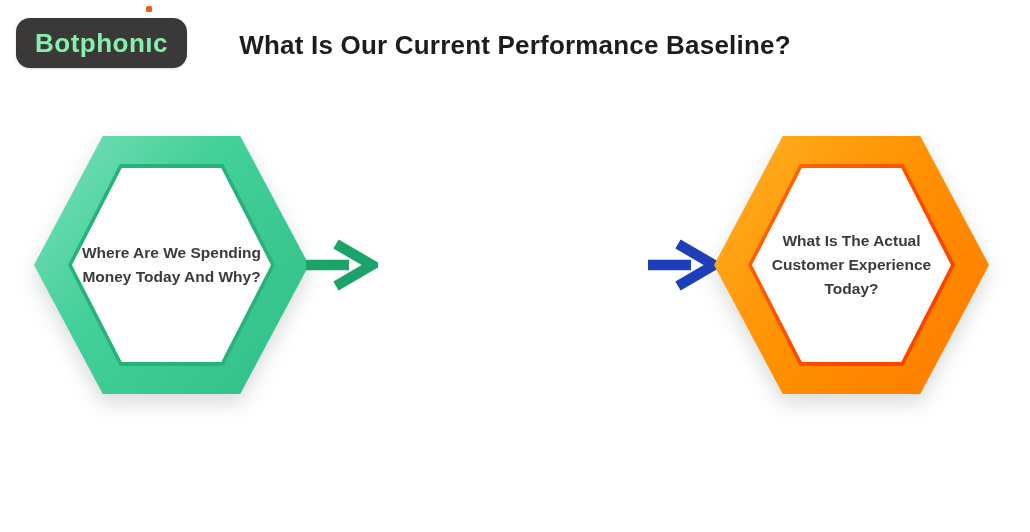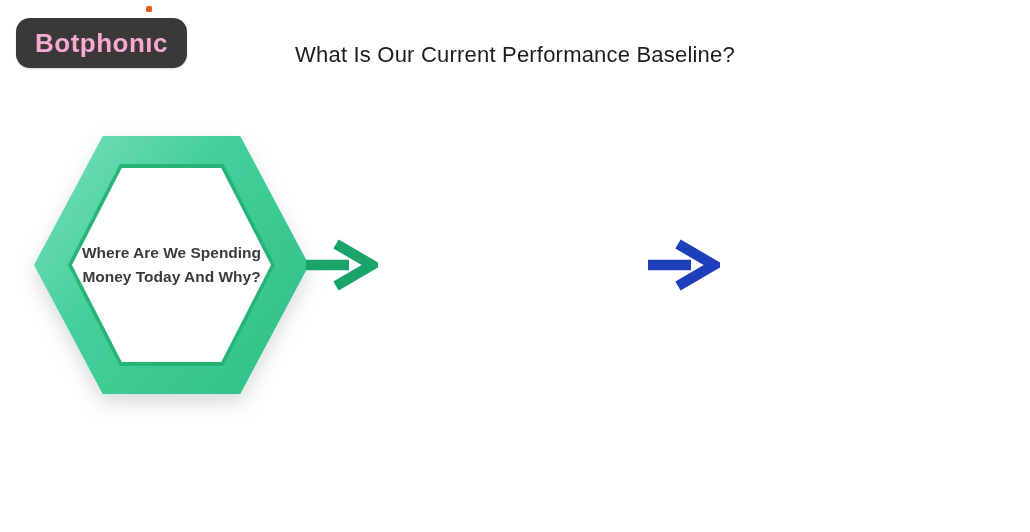--- a/index.html
+++ b/index.html
@@ -11,31 +11,31 @@
   .canvas{position:absolute;inset:0;}
 
   
   .logo{
     position:absolute;left:16px;top:18px;height:50px;
     background:#3b3937;border-radius:14px;
     display:flex;align-items:center;padding:0 19px;
     box-shadow:0 1px 2px rgba(0,0,0,.15);
   }
   .logo-text{
-    color:#f9a8d4;font-size:26px;font-weight:700;letter-spacing:.5px;line-height:1;
+    color:#86efac;font-size:26px;font-weight:700;letter-spacing:.5px;line-height:1;
     position:relative;
   }
   .logo-i{position:relative;display:inline-block;}
   .logo-i-dot{
     position:absolute;left:50%;transform:translateX(-50%);
     top:-24px;width:6px;height:6px;border-radius:1.5px;background:#e8611c;
   }
   .title{
-    position:absolute;left:0;right:0;top:30px;margin:12px;
-    text-align:center;font-size:22px;font-weight:400;color:#1d1d1d;
+    position:absolute;left:0;right:0;top:30px;margin:0;
+    text-align:center;font-size:26px;font-weight:700;color:#1d1d1d;
     letter-spacing:.2px;
   }
 
   
   .step{
     position:absolute;top:136px;width:275px;height:258px;
     filter:drop-shadow(0 9px 10px rgba(40,60,55,.18));
   }
   .s1{left:34px;}
   .s2{left:375px;}
@@ -93,14 +93,21 @@
     <path d="M0 26 H43"></path>
     <path d="M30 5 L66 26 L30 47"></path>
   </svg>
 
 
   <svg class="arrow a2 arrow-blue" viewBox="0 0 72 52" aria-hidden="true">
     <path d="M0 26 H43"></path>
     <path d="M30 5 L66 26 L30 47"></path>
   </svg>
 
+  <div class="step s3">
+    <div class="hex outer o-outer"></div>
+    <div class="hex mid o-mid"></div>
+    <div class="hex inner">
+      <p class="label">What Is The Actual Customer Experience Today?</p>
+    </div>
+  </div>
 
 </div>
 
 </body></html>

